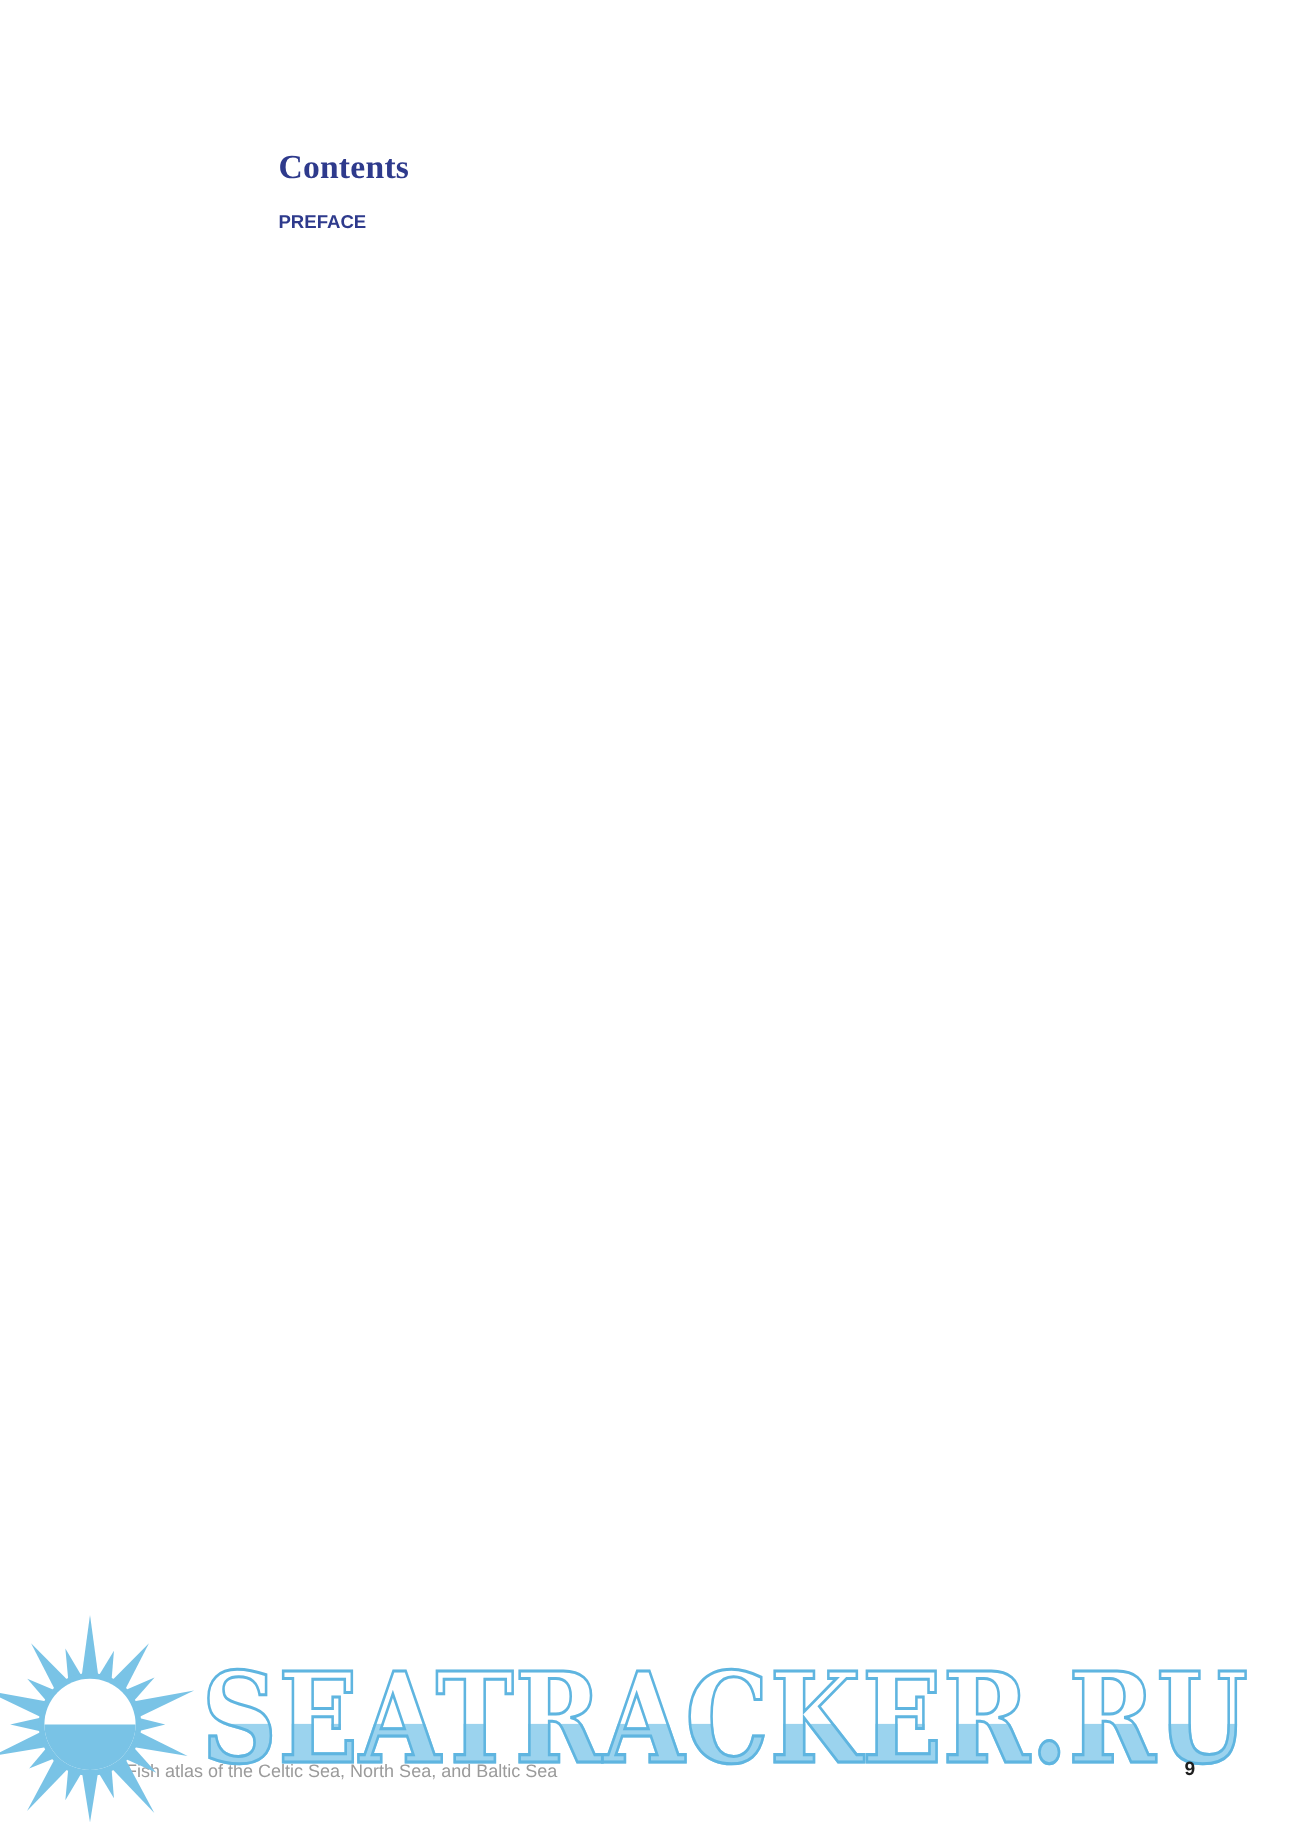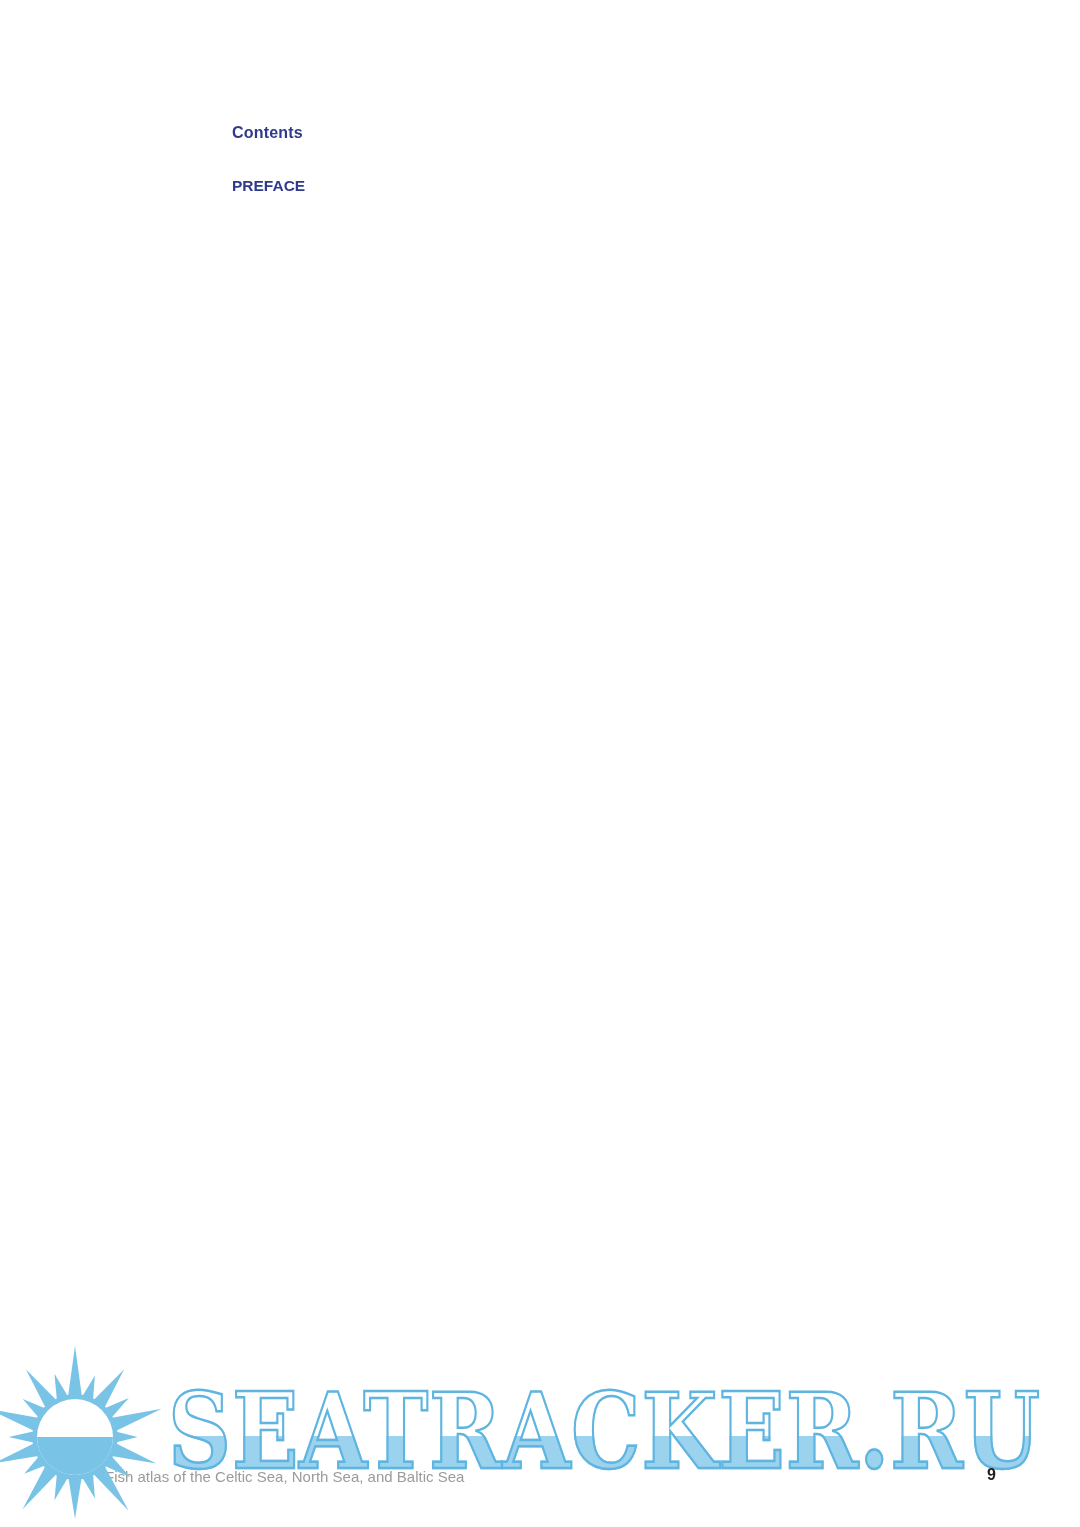--- a/index.html
+++ b/index.html
@@ -8,22 +8,23 @@
     width: 1080px; height: 1527px;
     font-family: "Liberation Sans", sans-serif;
     position: relative;
   }
   .page {
     position: relative; width: 1080px; height: 1527px;
     background: #ffffff; overflow: hidden;
   }
   .title {
     position: absolute; left: 232px; top: 124px;
-    font-size: 16px; font-weight: bold; color: var(--blue, #2e3a8c);
+    font-size: 28px; font-weight: bold; color: var(--blue, #2e3a8c);
     letter-spacing: 0.2px;
+    font-family: Liberation Serif, serif;
   }
   .toc {
     position: absolute; left: 232px; top: 175px; width: 616px;
   }
   .toc-section { margin-bottom: 20px; }
   .toc-section:last-child { margin-bottom: 0; }
   .row {
     display: flex; justify-content: space-between; align-items: baseline;
     font-size: 15px; line-height: 21px; color: var(--body, #3e3e3e);
   }

